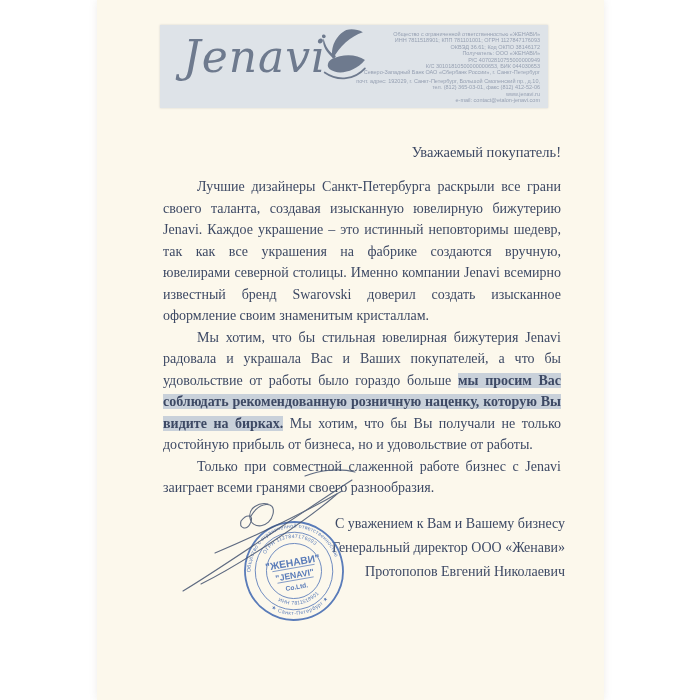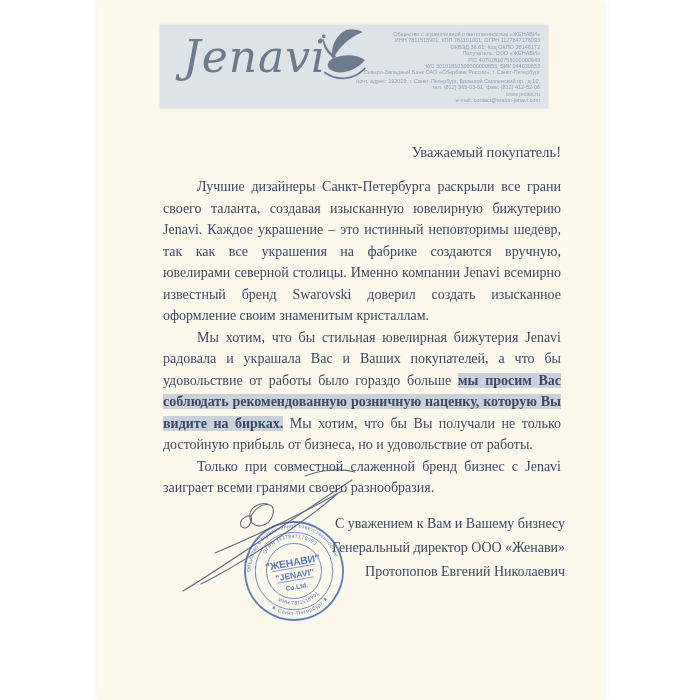--- a/index.html
+++ b/index.html
@@ -89,21 +89,21 @@
       <div>www.jenavi.ru</div>
       <div>e-mail: contact@etalon-jenavi.com</div>
     </div>
   </div>
 
   <div class="salutation">Уважаемый покупатель!</div>
 
   <div class="body-text">
     <p>Лучшие дизайнеры Санкт-Петербурга раскрыли все грани своего таланта, создавая изысканную ювелирную бижутерию Jenavi. Каждое украшение – это истинный неповторимы шедевр, так как все украшения на фабрике создаются вручную, ювелирами северной столицы. Именно компании Jenavi всемирно известный бренд Swarovski доверил создать изысканное оформление своим знаменитым кристаллам.</p>
     <p><span>Мы хотим, что бы стильная ювелирная бижутерия Jenavi радовала и украшала Вас и Ваших покупателей, а что бы удовольствие от работы было гораздо больше </span><span class="hl">мы просим Вас соблюдать рекомендованную розничную наценку, которую Вы видите на бирках.</span><span> Мы хотим, что бы Вы получали не только достойную прибыль от бизнеса, но и удовольствие от работы.</span></p>
-    <p>Только при совместной слаженной бренд бизнес с Jenavi заиграет всеми гранями своего разнообразия.</p>
+    <p>Только при совместной слаженной работе бизнес с Jenavi заиграет всеми гранями своего разнообразия.</p>
   </div>
 
   <div class="sig-block">
     <div>С уважением к Вам и Вашему бизнесу</div>
     <div>Генеральный директор ООО «Женави»</div>
     <div>Протопопов Евгений Николаевич</div>
   </div>
 
   <svg class="stamp" viewBox="0 0 100 100">
     <defs>

